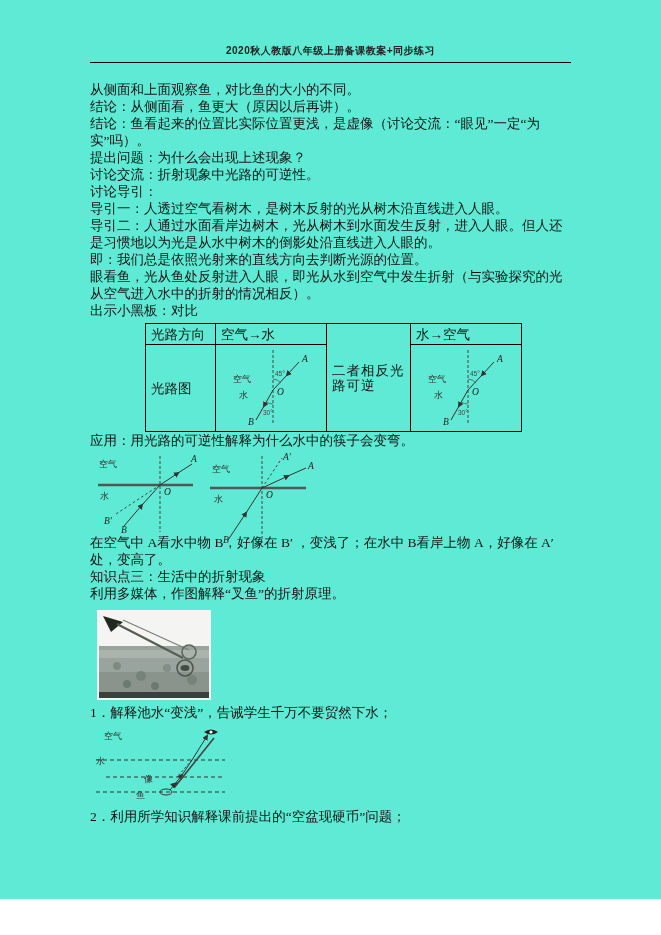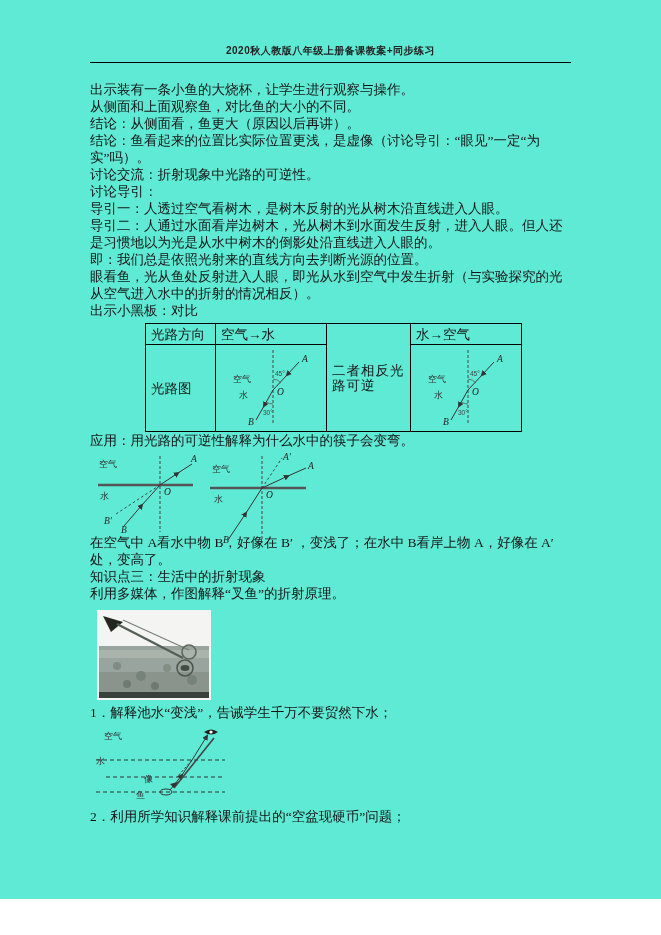--- a/index.html
+++ b/index.html
@@ -60,24 +60,24 @@
 </head>
 <body>
 
 <div class="page">
 
   <div class="doc-header">2020秋人教版八年级上册备课教案+同步练习</div>
   <div class="header-rule"></div>
 
   <div class="content">
 
-    <p>出示装有一条小鱼的大烧杯，让学生进行观察与操作。</p>
     <p>从侧面和上面观察鱼，对比鱼的大小的不同。</p>
     <p>结论：从侧面看，鱼更大（原因以后再讲）。</p>
-    <p>结论：鱼看起来的位置比实际位置更浅，是虚像（讨论导引：“眼见”一定“为实”吗）。</p>
+    <p>结论：鱼看起来的位置比实际位置更浅，是虚像（讨论交流：“眼见”一定“为实”吗）。</p>
+    <p>提出问题：为什么会出现上述现象？</p>
     <p>讨论交流：折射现象中光路的可逆性。</p>
     <p>讨论导引：</p>
     <p>导引一：人透过空气看树木，是树木反射的光从树木沿直线进入人眼。</p>
     <p>导引二：人通过水面看岸边树木，光从树木到水面发生反射，进入人眼。但人还是习惯地以为光是从水中树木的倒影处沿直线进入人眼的。</p>
     <p>即：我们总是依照光射来的直线方向去判断光源的位置。</p>
     <p>眼看鱼，光从鱼处反射进入人眼，即光从水到空气中发生折射（与实验探究的光从空气进入水中的折射的情况相反）。</p>
     <p>出示小黑板：对比</p>
 
     <table class="lp-table">
       <colgroup>

